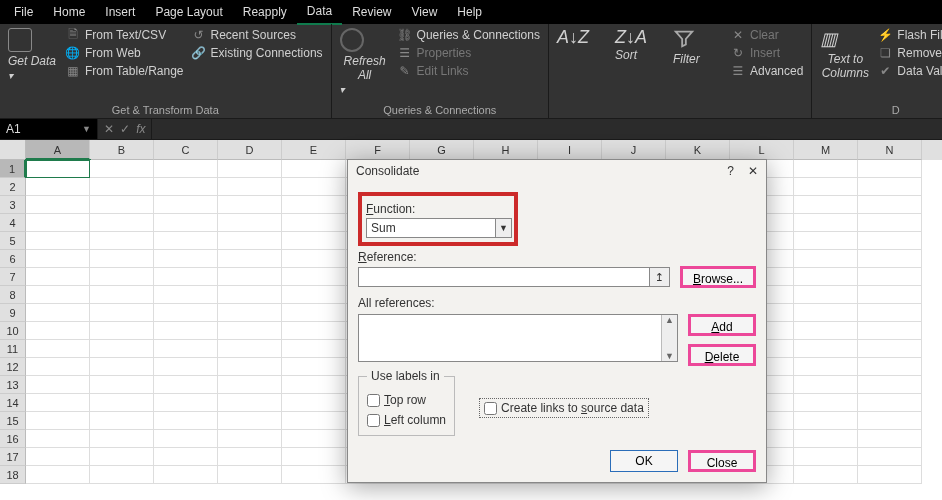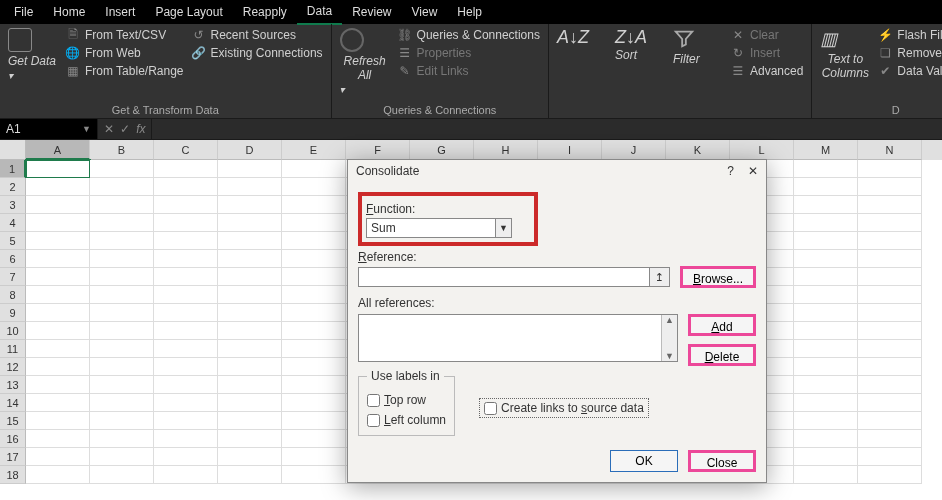--- a/index.html
+++ b/index.html
@@ -47,21 +47,21 @@
   .cell.active { outline: 2px solid #1f7b4c; outline-offset: -1px; }
   
   
   .dialog { position: absolute; left: 347px; top: 159px; width: 420px; background: #f3f2ef; border: 1px solid #888; box-shadow: 0 4px 24px rgba(0,0,0,0.35); }
   .dlg-title { display: flex; justify-content: space-between; padding: 4px 8px; height: 28px; }
   .dlg-title .t { font-size: 12px; }
   .dlg-title .ctrls { display: flex; gap: 14px; color: #333; }
   .dlg-body { padding: 4px 10px 10px 10px; }
   .lbl { font-size: 12px; margin-top: 4px; margin-bottom: 2px; }
   .ubar { text-decoration: underline; }
-  .redbox { border: 4px solid #cc2a2a; padding: 2px 17px 4px 4px; margin-bottom: 4px; width: 180px; }
+  .redbox { border: 4px solid #cc2a2a; padding: 2px 17px 4px 4px; margin-bottom: 4px; width: 160px; }
   .combo { display: flex; border: 1px solid #888; background: #fff; height: 20px; width: 146px; }
   .combo .cval { flex: 1; padding: 0 4px; line-height: 18px; font-size: 12px; }
   .combo .cdrop { width: 16px; text-align: center; font-size: 9px; line-height: 18px; border-left: 1px solid #888; background: #eee; }
   .refrow { display: flex; align-items: center; gap: 10px; }
   .refinput { flex: 1; border: 1px solid #888; background: #fff; height: 20px; display: flex; }
   .refinput input { flex: 1; border: none; background: transparent; padding: 0 4px; font-size: 12px; }
   .refinput .pick { width: 20px; border-left: 1px solid #888; background: #eee; text-align: center; line-height: 18px; font-size: 11px; }
   .btn { min-width: 68px; height: 22px; background: #f5f5f5; border: 3px solid #ec4899; font-size: 12px; padding: 0 10px; line-height: 20px; text-align: center; }
   .btn.primary { border: 1.5px solid #2a6db9; }
   .listbox-row { display: flex; gap: 10px; margin-top: 4px; align-items: flex-start; }

